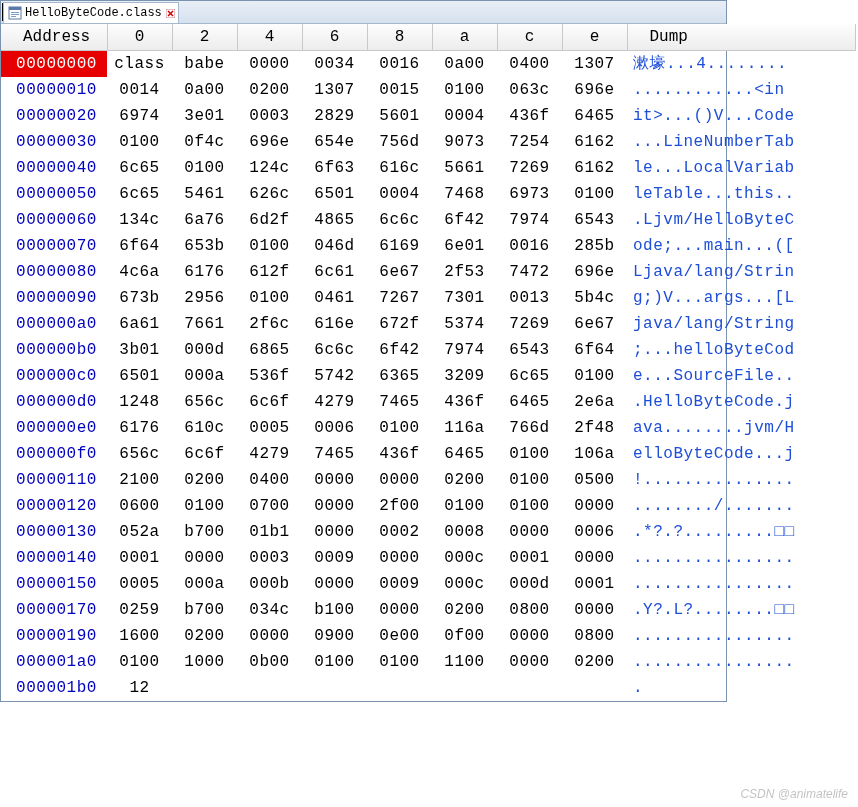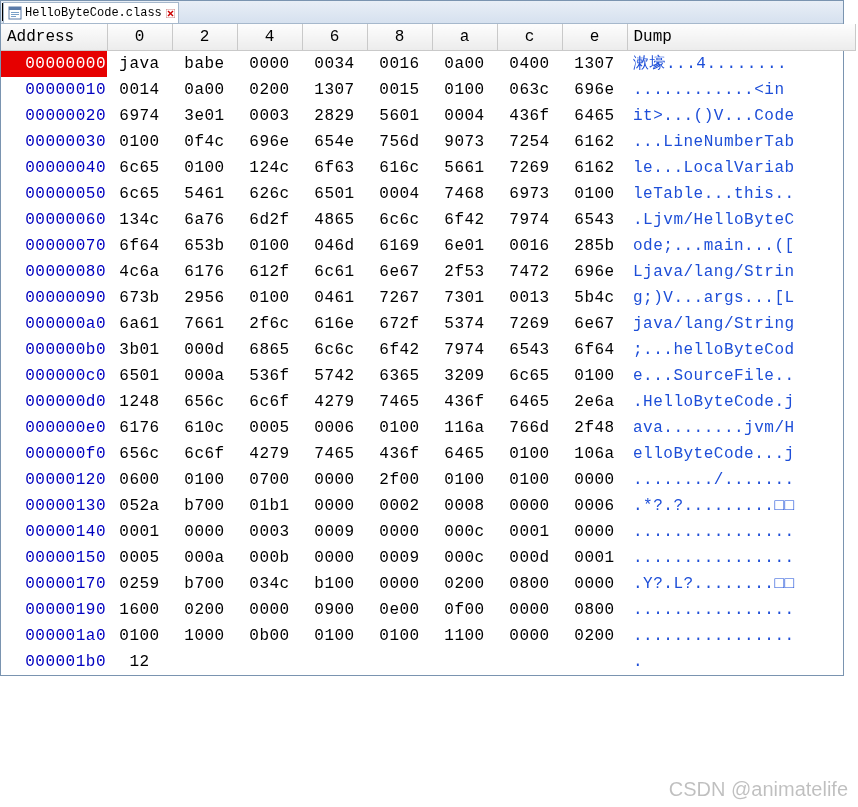--- a/index.html
+++ b/index.html
@@ -1,34 +1,34 @@
 <!DOCTYPE html>
 <html><head>
 <meta charset="utf-8">
 <style>
   html,body{margin:0;padding:0;background:#fff;font-family:"Courier New",monospace;font-size:16px;color:#000}
-  .window{width:844px;border:1px solid #7a94b0;box-sizing:border-box}
+  .window{width:727px;border:1px solid #7a94b0;box-sizing:border-box}
   .tabbar{background:linear-gradient(#e8eef6,#d6e1ef);height:22px;border-bottom:1px solid #a6b8cc;display:flex;align-items:end;padding-left:2px}
   .tab{background:#fff;border:1px solid #a6b8cc;border-bottom:none;height:20px;display:flex;align-items:center;padding:0 2px 0 4px;font-family:"SimSun","Courier New",monospace;font-size:12px;gap:3px}
   .tab-ico{width:14px;height:14px;display:inline-block}
   .tab-close{width:11px;height:11px;display:flex;align-items:center;justify-content:center;color:#c00;font-size:10px;font-weight:bold;cursor:pointer}
   .tab-close svg{display:block}
   .hexview{width:100%;border-collapse:collapse;table-layout:fixed}
   .hexview th{background:linear-gradient(#fdfdfd,#ececec);border-right:1px solid #c9c9c9;border-bottom:1px solid #c9c9c9;font-weight:normal;text-align:center;height:24px;font-size:16px}
-  .hexview th.addr-h{text-align:left;padding-left:6px}
+  .hexview th.addr-h{text-align:left;padding-left:22px}
   .hexview td{height:24px;line-height:24px;white-space:pre;text-align:center;font-size:16px;letter-spacing:0.5px}
-  .hexview td.addr{text-align:right;padding-left:6px;color:#0000c0}
+  .hexview td.addr{text-align:center;padding-left:6px;color:#0000c0}
   .hexview td.addr.sel{background:#e60000;color:#fff}
   .hexview td.dump{text-align:left;padding-left:6px;overflow:hidden;color:#1d4ed8}
   .hexview tr.cursor td.b0{position:relative}
   .cursor-bar{position:absolute;left:2px;top:3px;width:1px;height:18px;background:#000}
   .col-addr{width:106px}
   .col-b{width:65px}
   .col-dump{width:228px}
-  .watermark{position:fixed;right:10px;bottom:6px;color:rgba(0,0,0,.25);font-family:Arial,sans-serif;font-size:20px;pointer-events:none}
+  .watermark{position:fixed;right:10px;bottom:6px;color:rgba(0,0,0,.25);font-family:Arial,sans-serif;font-size:12px;font-style:italic;pointer-events:none}
 </style>
 </head>
 <body>
 
 <div class="window">
 
   <div class="tabbar">
     <div class="tab">
       <span class="tab-ico">
         <svg width="14" height="14" viewBox="0 0 14 14">
@@ -73,21 +73,21 @@
         <th>8</th>
         <th>a</th>
         <th>c</th>
         <th>e</th>
         <th class="addr-h">Dump</th>
       </tr>
     </thead>
     <tbody id="hex-body">
         <tr class="cursor">
           <td class="addr sel">00000000</td>
-          <td class="b0">java</td>
+          <td class="b0">class</td>
           <td class="b1">babe</td>
           <td class="b2">0000</td>
           <td class="b3">0034<span class="cursor-bar"></span></td>
           <td class="b4">0016</td>
           <td class="b5">0a00</td>
           <td class="b6">0400</td>
           <td class="b7">1307</td>
           <td class="dump">漱壕...4........</td>
         </tr>
         <tr>
@@ -264,20 +264,32 @@
           <td class="b1">6c6f</td>
           <td class="b2">4279</td>
           <td class="b3">7465</td>
           <td class="b4">436f</td>
           <td class="b5">6465</td>
           <td class="b6">0100</td>
           <td class="b7">106a</td>
           <td class="dump">elloByteCode...j</td>
         </tr>
         <tr>
+          <td class="addr">00000110</td>
+          <td class="b0">2100</td>
+          <td class="b1">0200</td>
+          <td class="b2">0400</td>
+          <td class="b3">0000</td>
+          <td class="b4">0000</td>
+          <td class="b5">0200</td>
+          <td class="b6">0100</td>
+          <td class="b7">0500</td>
+          <td class="dump">!...............</td>
+        </tr>
+        <tr>
           <td class="addr">00000120</td>
           <td class="b0">0600</td>
           <td class="b1">0100</td>
           <td class="b2">0700</td>
           <td class="b3">0000</td>
           <td class="b4">2f00</td>
           <td class="b5">0100</td>
           <td class="b6">0100</td>
           <td class="b7">0000</td>
           <td class="dump">......../.......</td>

